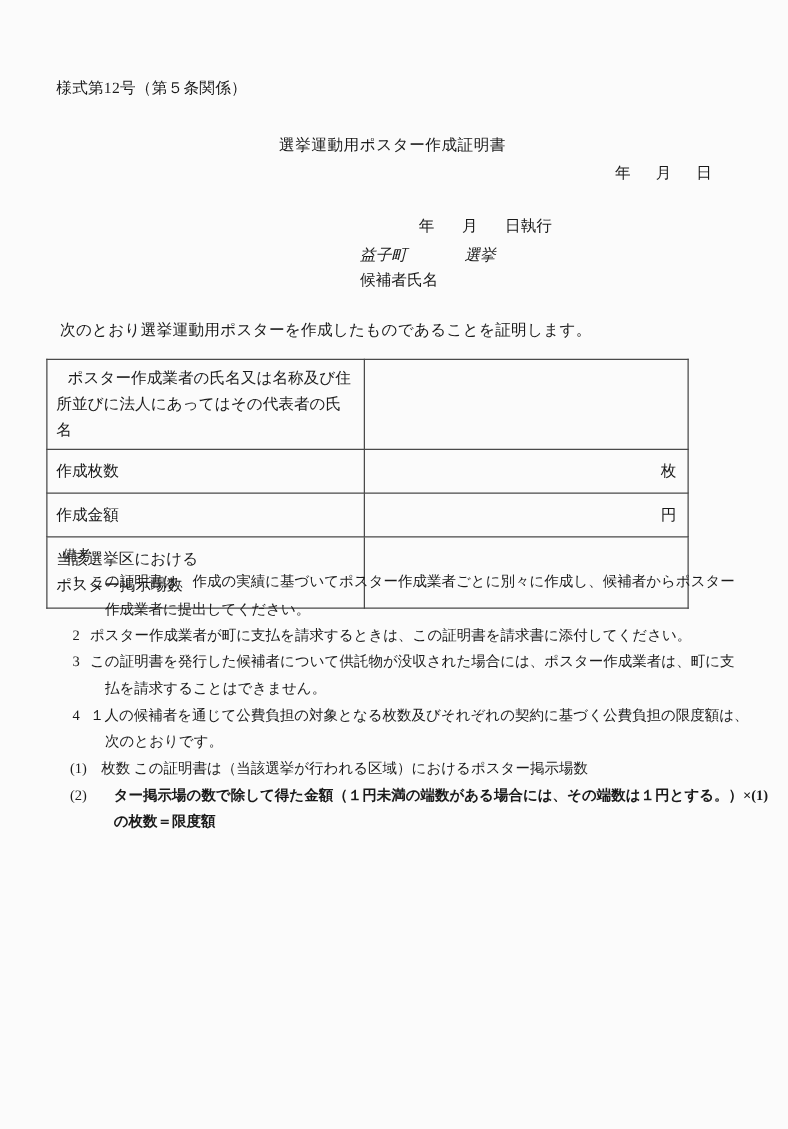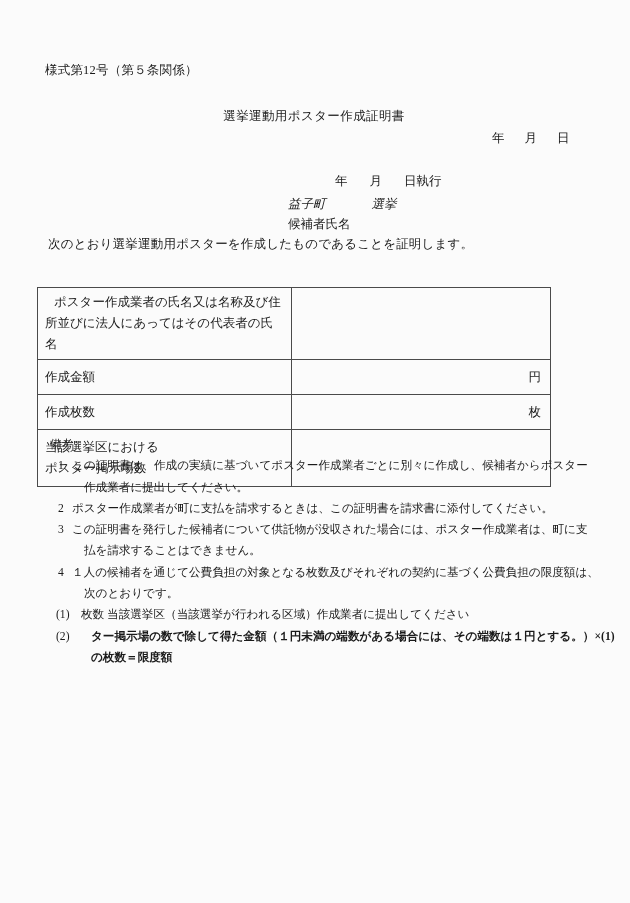--- a/index.html
+++ b/index.html
@@ -80,21 +80,21 @@
     top: 216px;
     font-size: 12.5px;
     white-space: nowrap;
     text-align: center;
   }
 
   
   .statement {
     position: absolute;
     left: 48px;
-    top: 236px;
+    top: 256px;
     font-size: 12.5px;
     letter-spacing: 0.2px;
     white-space: nowrap;
   }
 
   
   .cert-table {
     position: absolute;
     left: 37px;
     top: 287px;
@@ -199,29 +199,29 @@
     <tbody>
       <tr class="row-tall">
         <td class="label">
           <span class="l1 label-indent">ポスター作成業者の氏名又は名称及び住</span>
           <span class="l2">所並びに法人にあってはその代表者の氏名</span>
         </td>
         <td class="value"></td>
       </tr>
       <tr class="row-std">
         <td class="label">
+          <span class="l1">作成枚数</span>
+        </td>
+        <td class="value">枚</td>
+      </tr>
+      <tr class="row-std">
+        <td class="label">
           <span class="l1">作成金額</span>
         </td>
         <td class="value">円</td>
-      </tr>
-      <tr class="row-std">
-        <td class="label">
-          <span class="l1">作成枚数</span>
-        </td>
-        <td class="value">枚</td>
       </tr>
       <tr class="row-tall">
         <td class="label">
           <span class="l1">当該選挙区における</span>
           <span class="l2">ポスター掲示場数</span>
         </td>
         <td class="value"></td>
       </tr>
     </tbody>
   </table>
@@ -256,21 +256,21 @@
       <div class="marker">4</div>
       <div class="body">
         <p>１人の候補者を通じて公費負担の対象となる枚数及びそれぞれの契約に基づく公費負担の限度額は、</p>
         <p class="cont">次のとおりです。</p>
       </div>
     </div>
 
     <div class="note">
       <div class="marker paren">(1)</div>
       <div class="body">
-        <p>枚数 当該選挙区（当該選挙が行われる区域）作成業者に提出してください</p>
+        <p>枚数 この証明書は（当該選挙が行われる区域）におけるポスター掲示場数</p>
       </div>
     </div>
 
     <div class="note">
       <div class="marker paren">(2)</div>
       <div class="body">
         <p class="cont2">ター掲示場の数で除して得た金額（１円未満の端数がある場合には、その端数は１円とする。）×(1)</p>
         <p class="cont2">の枚数＝限度額</p>
       </div>
     </div>

